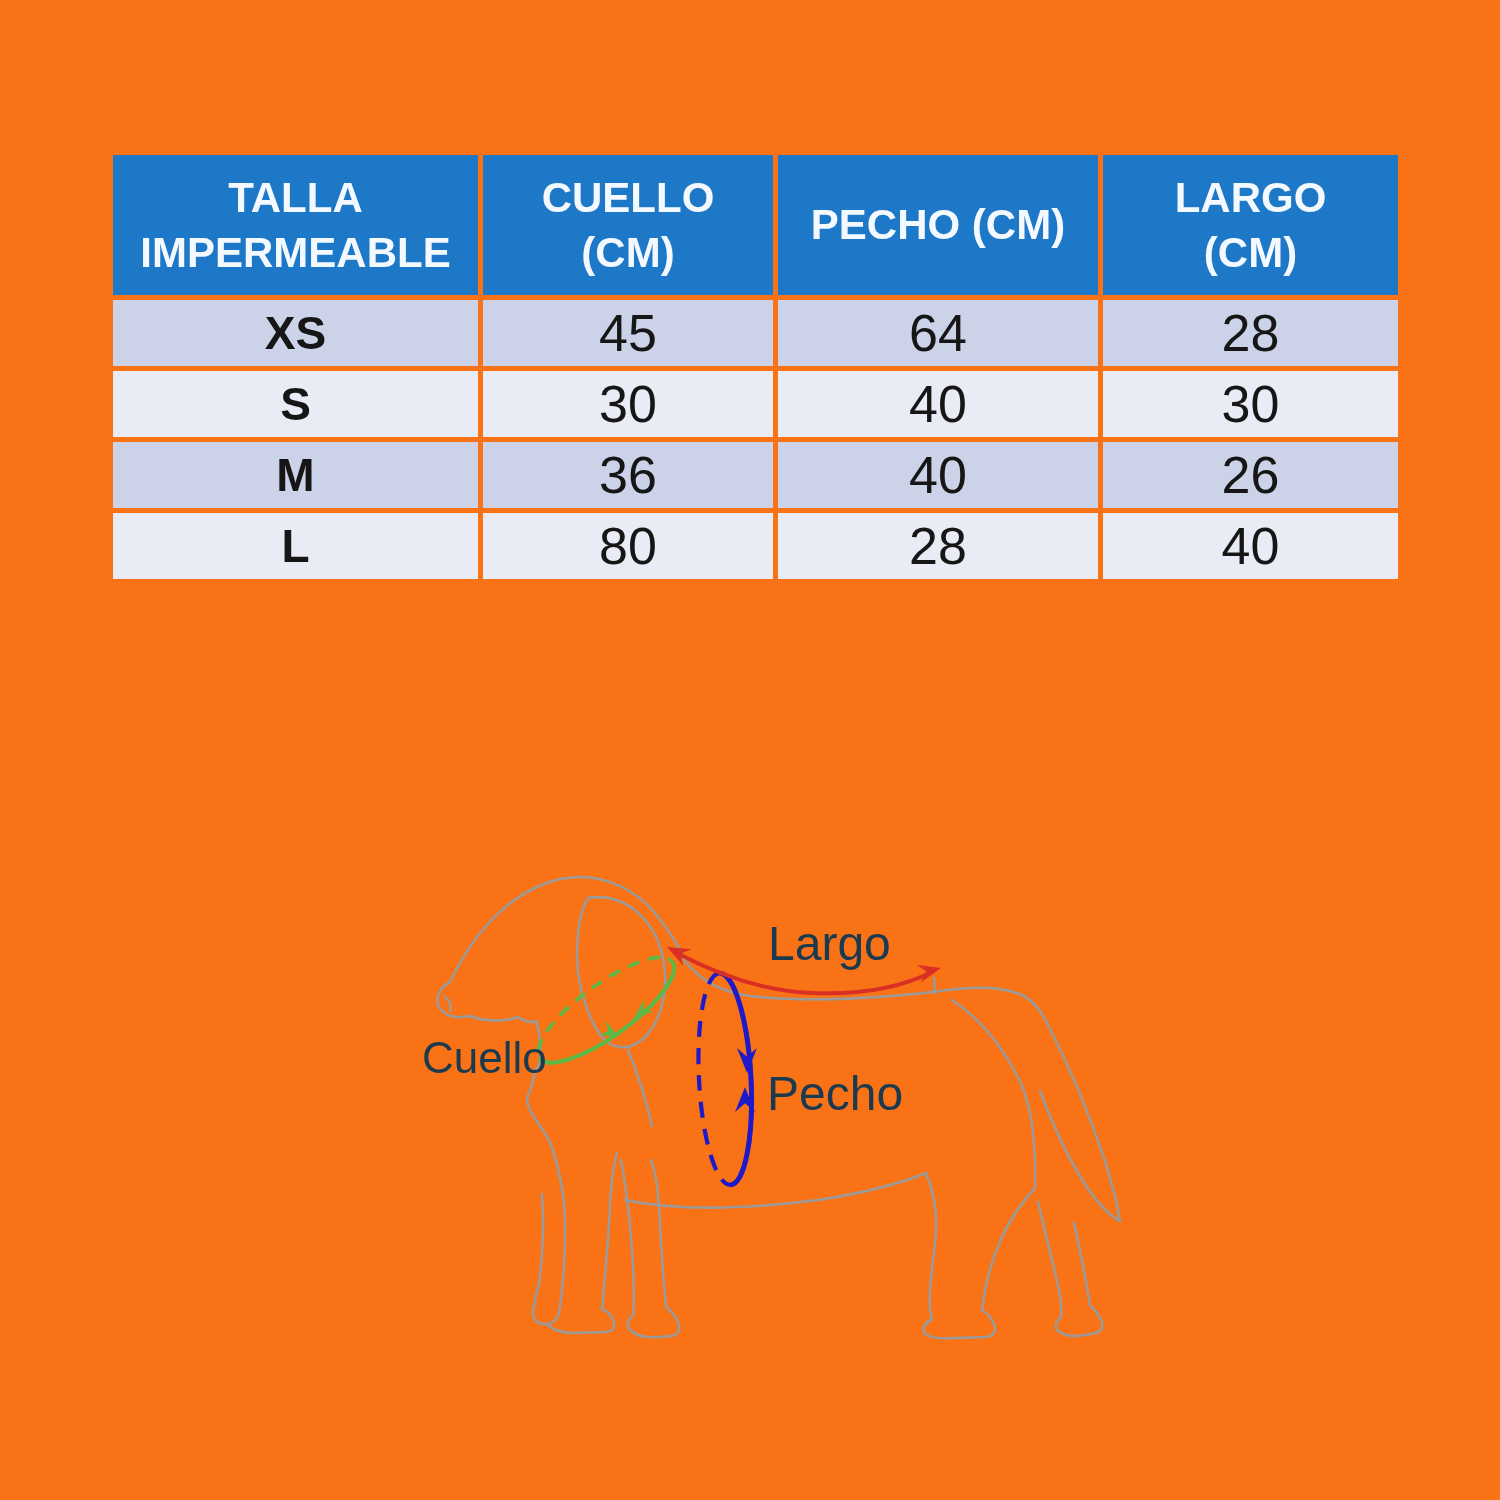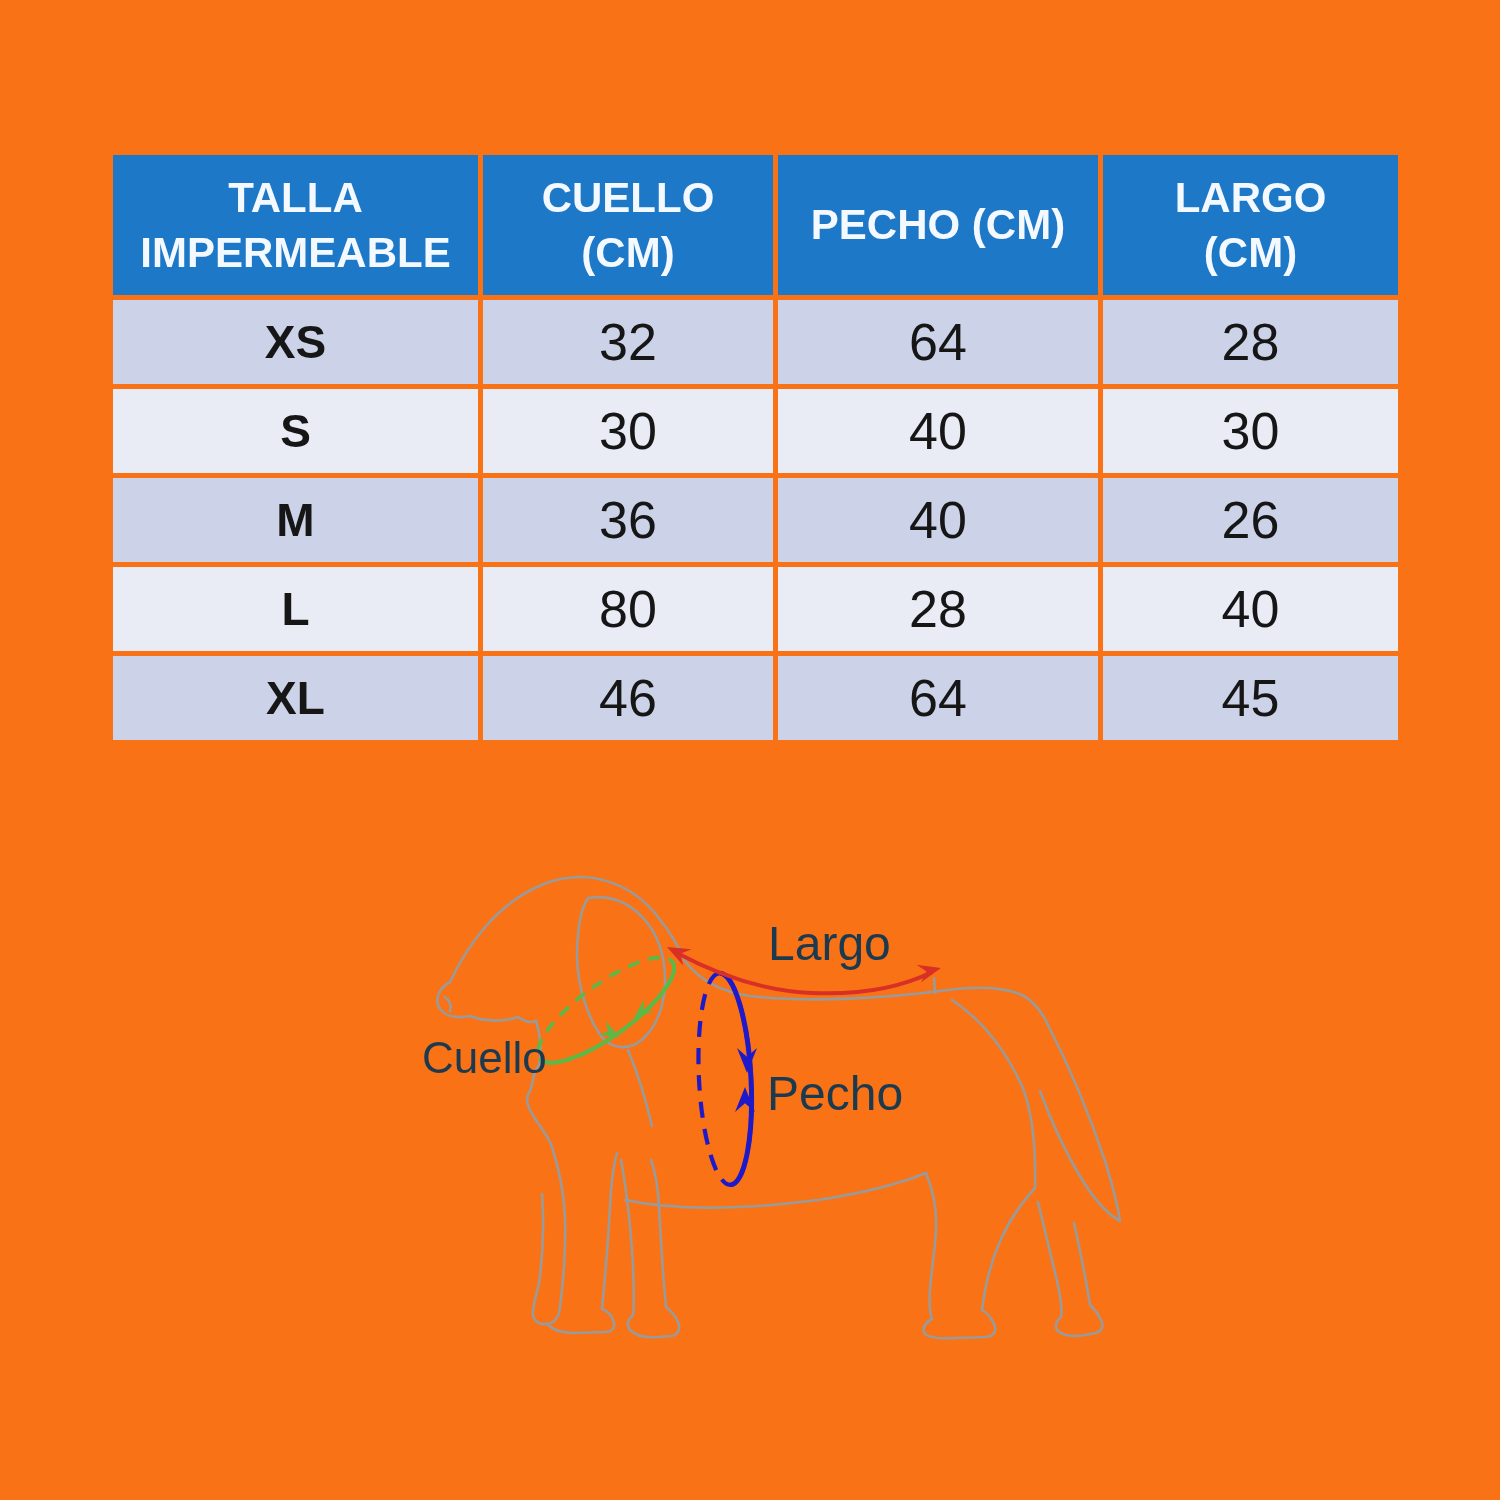--- a/index.html
+++ b/index.html
@@ -32,21 +32,21 @@
     padding:0;
   }
   table.size-table th .l1, table.size-table th .l2{display:block;}
   table.size-table th .l2:empty{display:none;}
   table.size-table td{
     height:60px;
     text-align:center;
     vertical-align:middle;
     font-size:52px;
     color:#161616;
-    padding:12px;
+    padding:3px;
   }
   table.size-table tr.odd td{background:#ccd3e8;}
   table.size-table tr.even td{background:#e9ecf5;}
   table.size-table td.size{font-weight:bold;font-size:46px;}
   
   .dog-diagram{
     position:absolute;
     left:420px;top:860px;
     width:720px;height:500px;
   }
@@ -82,47 +82,41 @@
         </th>
         <th>
           <span class="l1">LARGO</span>
           <span class="l2">(CM)</span>
         </th>
       </tr>
     </thead>
     <tbody>
       <tr class="odd">
         <td class="size">XS</td>
-        <td>32</td>
+        <td>45</td>
         <td>64</td>
         <td>28</td>
       </tr>
       <tr class="even">
         <td class="size">S</td>
         <td>30</td>
         <td>40</td>
         <td>30</td>
       </tr>
       <tr class="odd">
         <td class="size">M</td>
         <td>36</td>
         <td>40</td>
         <td>26</td>
       </tr>
       <tr class="even">
         <td class="size">L</td>
         <td>80</td>
         <td>28</td>
         <td>40</td>
-      </tr>
-      <tr class="odd">
-        <td class="size">XL</td>
-        <td>46</td>
-        <td>64</td>
-        <td>45</td>
       </tr>
     </tbody>
   </table>
 
   <svg class="dog-diagram" viewBox="0 0 720 500" xmlns="http://www.w3.org/2000/svg">
 
     <g fill="none" stroke="#9a9a9a" stroke-width="2.6" stroke-linecap="round" stroke-linejoin="round">
 
       <path d="M 30 122 C 48 84 78 42 124 24 C 168 7 212 23 238 57 C 250 72 259 87 265 101"></path>
 

